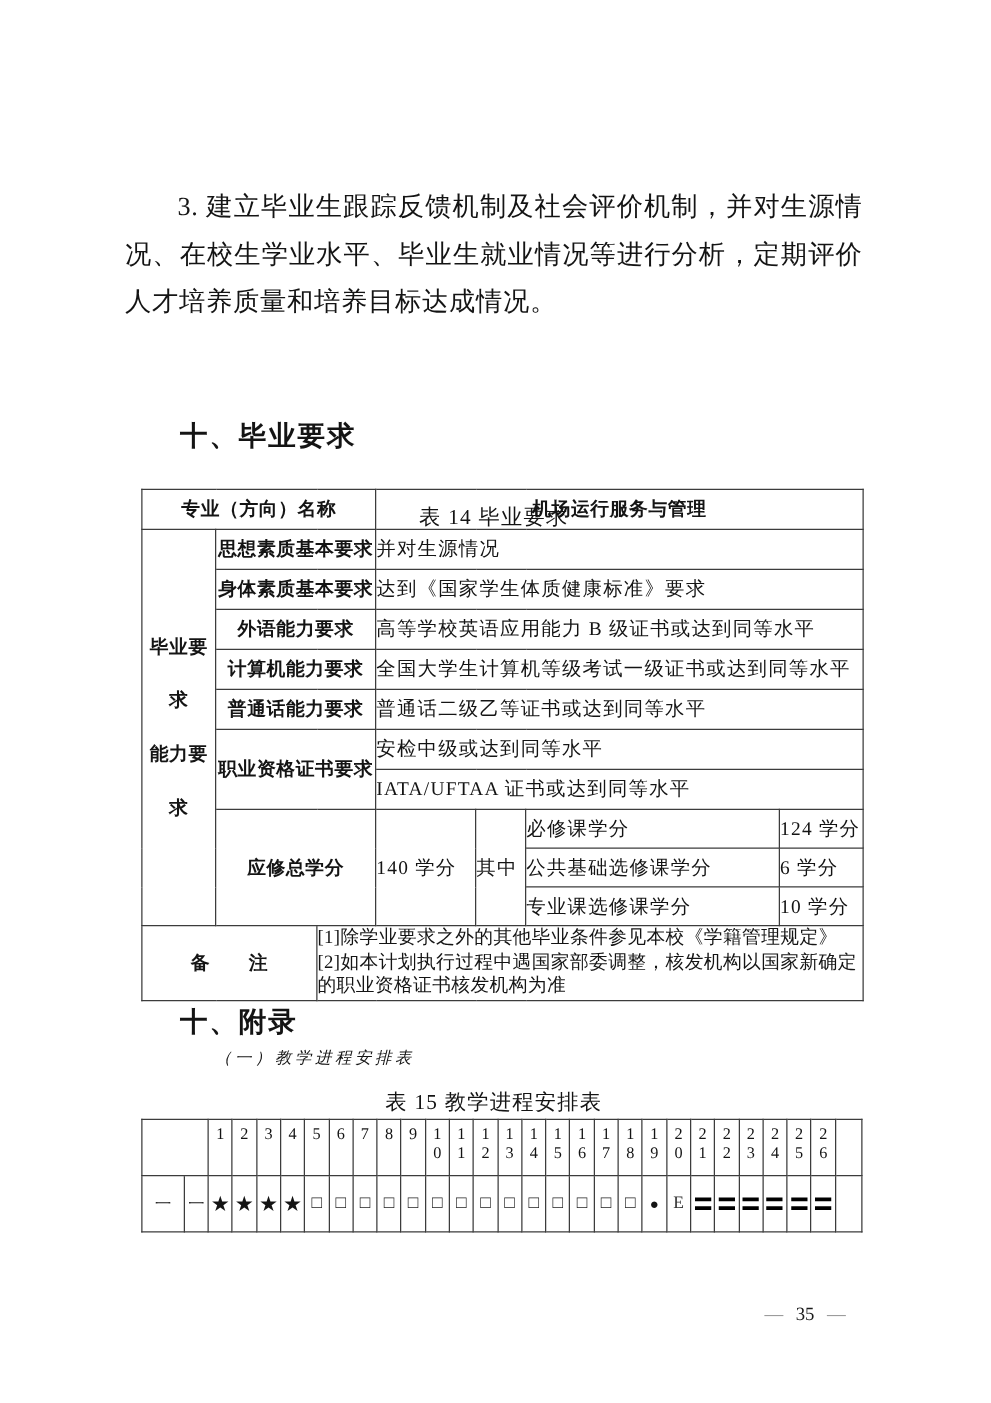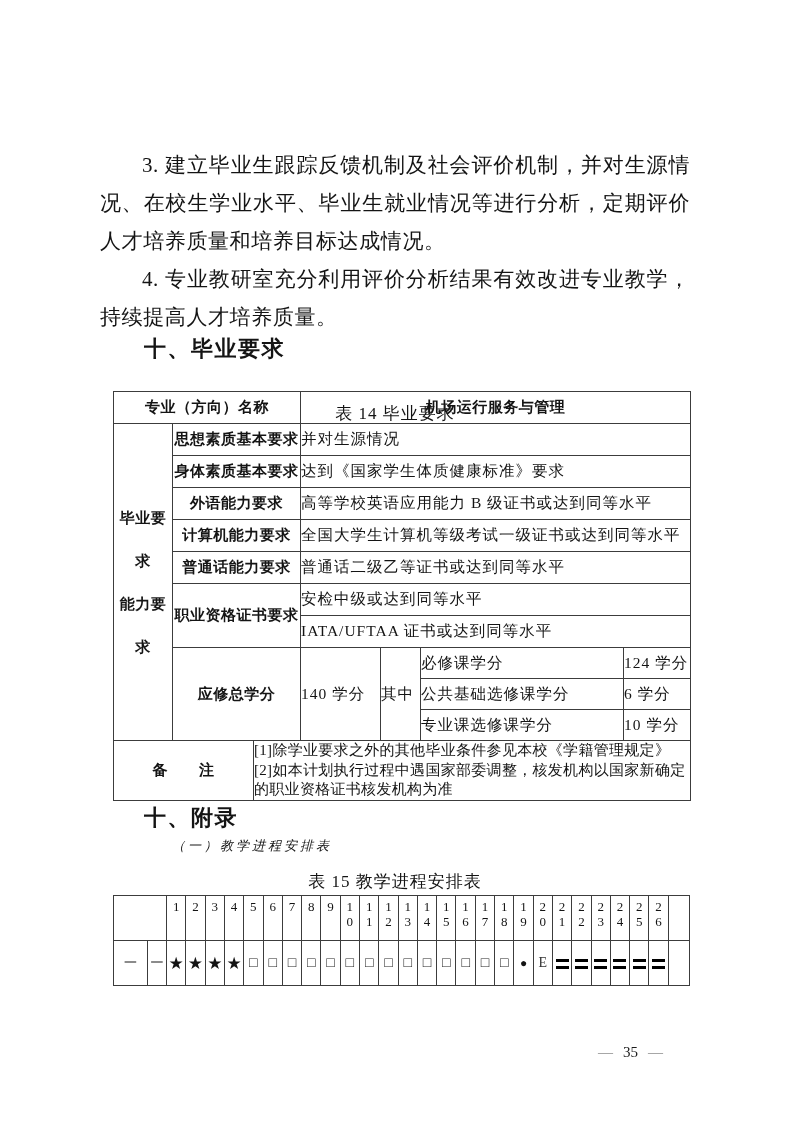--- a/index.html
+++ b/index.html
@@ -82,33 +82,32 @@
   .g-dot{font-size:12px;}
   .g-exam{font-family:"Liberation Serif",serif;font-size:14px;color:#333;}
   .sym-bars{
     display:inline-block;width:13px;height:10px;box-sizing:border-box;
     border-top:3.5px solid #000;border-bottom:3.5px solid #000;
     vertical-align:middle;
   }
   
   .footer{
     position:absolute;top:1044px;left:598px;width:92px;
-    font-size:15px;
+    text-align:center;font-size:15px;
   }
   .footer .dash{color:#8a8a8a;letter-spacing:0;}
   .footer .pnum{margin:0 10px;color:#1a1a1a;}
 </style>
 </head>
 <body>
 
 <div class="page">
 
   <div class="paras">
     <p>3. 建立毕业生跟踪反馈机制及社会评价机制，并对生源情况、在校生学业水平、毕业生就业情况等进行分析，定期评价人才培养质量和培养目标达成情况。</p>
-    <p>4. 专业教研室充分利用评价分析结果有效改进专业教学，持续提高人才培养质量。</p>
   </div>
 
   <div class="h-black h-grad">十、毕业要求</div>
 
   <div class="caption cap14">表 14  毕业要求</div>
 
   <table class="t14">
     <colgroup>
       <col style="width:59px">
         <col style="width:81px">

